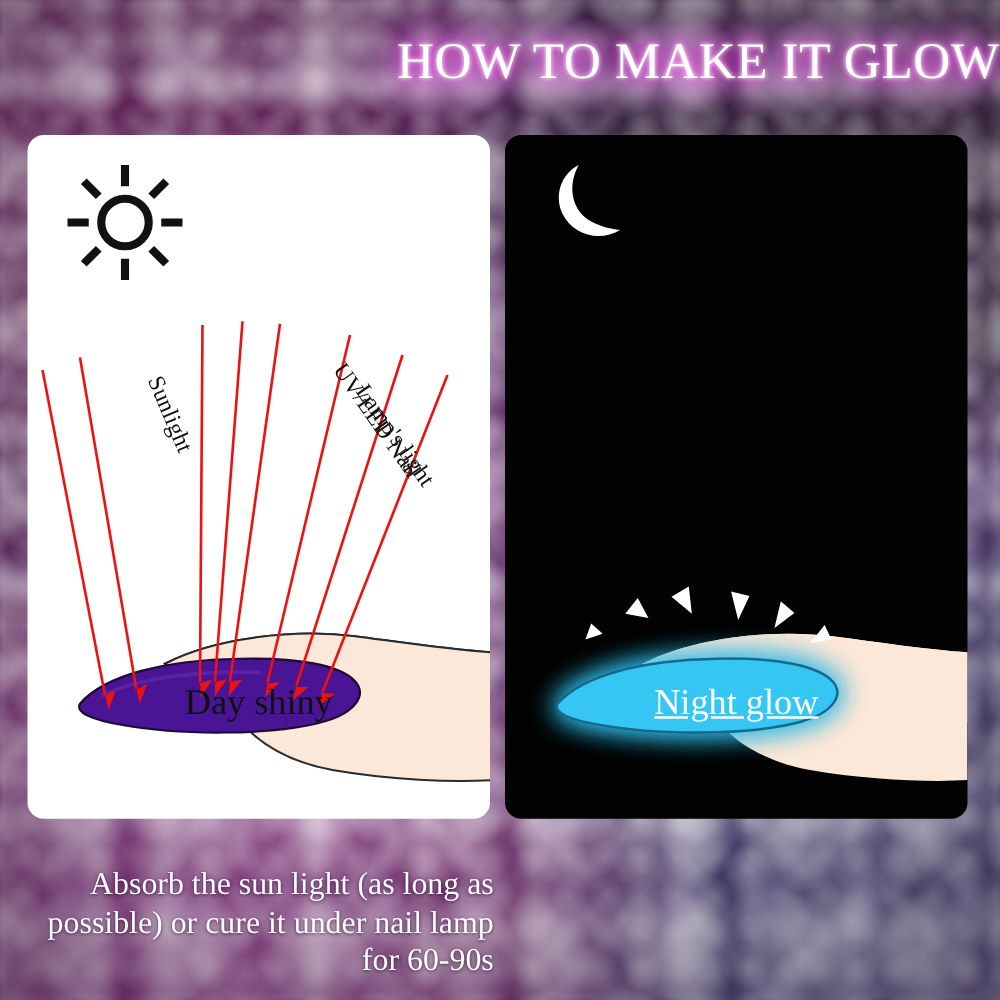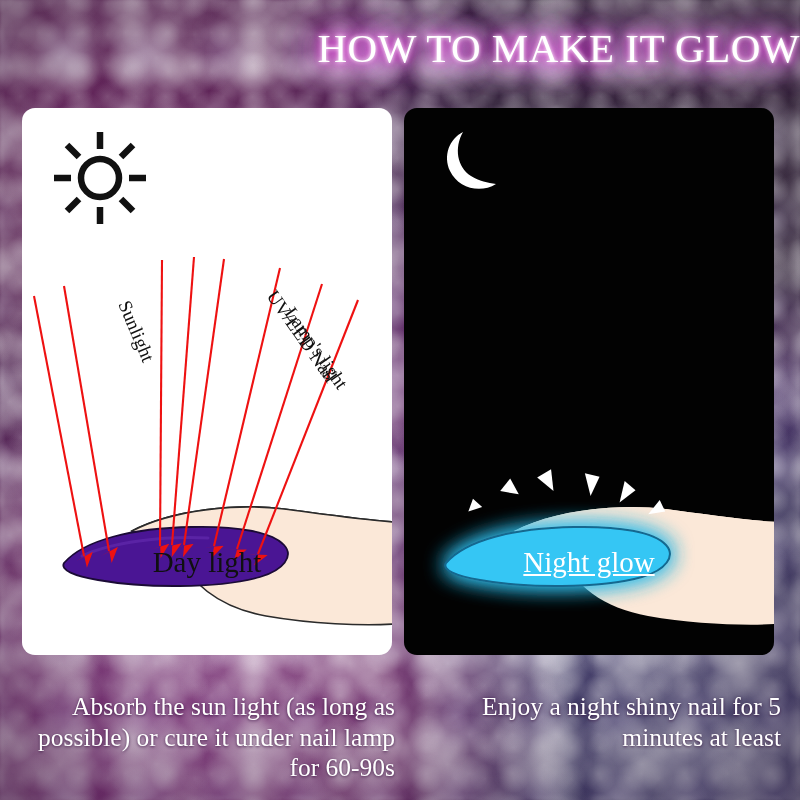--- a/index.html
+++ b/index.html
@@ -197,21 +197,21 @@
         <line x1="50" y1="79" x2="50" y2="96"></line>
         <line x1="4" y1="50" x2="21" y2="50"></line>
         <line x1="79" y1="50" x2="96" y2="50"></line>
         <line x1="17" y1="17" x2="29" y2="29"></line>
         <line x1="71" y1="71" x2="83" y2="83"></line>
         <line x1="83" y1="17" x2="71" y2="29"></line>
         <line x1="29" y1="71" x2="17" y2="83"></line>
       </g>
     </svg>
 
-    <div class="scene-label label-day">Day light</div>
+    <div class="scene-label label-day">Day shiny</div>
   </div>
 
   <div class="card card-night">
 
     <svg class="scene" viewBox="0 0 370 547">
       <defs>
         <filter id="nailGlow" x="-60%" y="-60%" width="220%" height="220%">
           <feGaussianBlur stdDeviation="11" result="b"></feGaussianBlur>
           <feMerge>
             <feMergeNode in="b"></feMergeNode>
@@ -247,15 +247,14 @@
 
     <svg class="moon-icon" width="86" height="86" viewBox="0 0 86 86">
       <path d="M66,58 C50,68 28,62 20,45 C13,30 19,13 33,6
                C24,22 27,41 41,50 C49,55 58,57 66,58 Z" fill="#ffffff"></path>
     </svg>
 
     <div class="scene-label label-night">Night glow</div>
   </div>
 
   <div class="caption caption-left">Absorb the sun light (as long as possible) or cure it under nail lamp for 60-90s</div>
-  <div class="caption caption-right">Enjoy a night shiny nail for 5 minutes at least</div>
 
 </div>
 
 </body></html>

